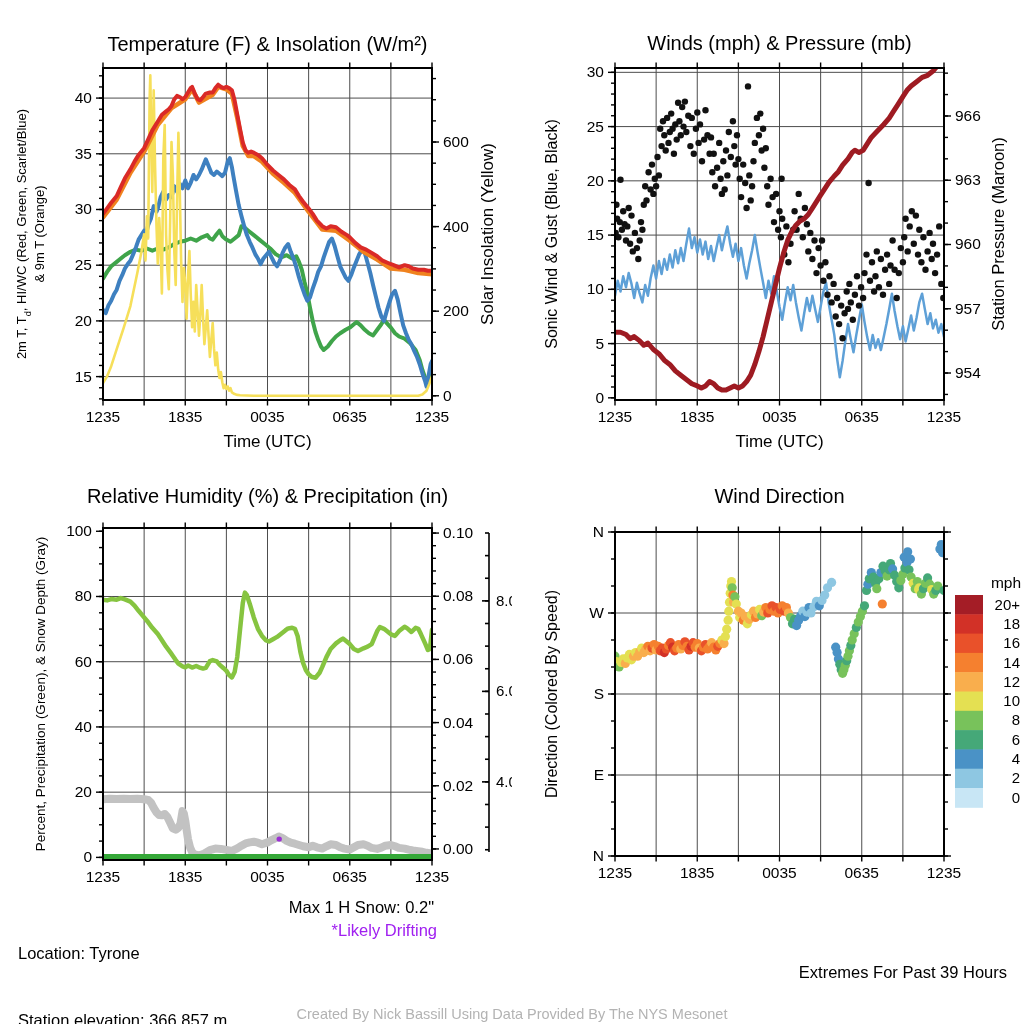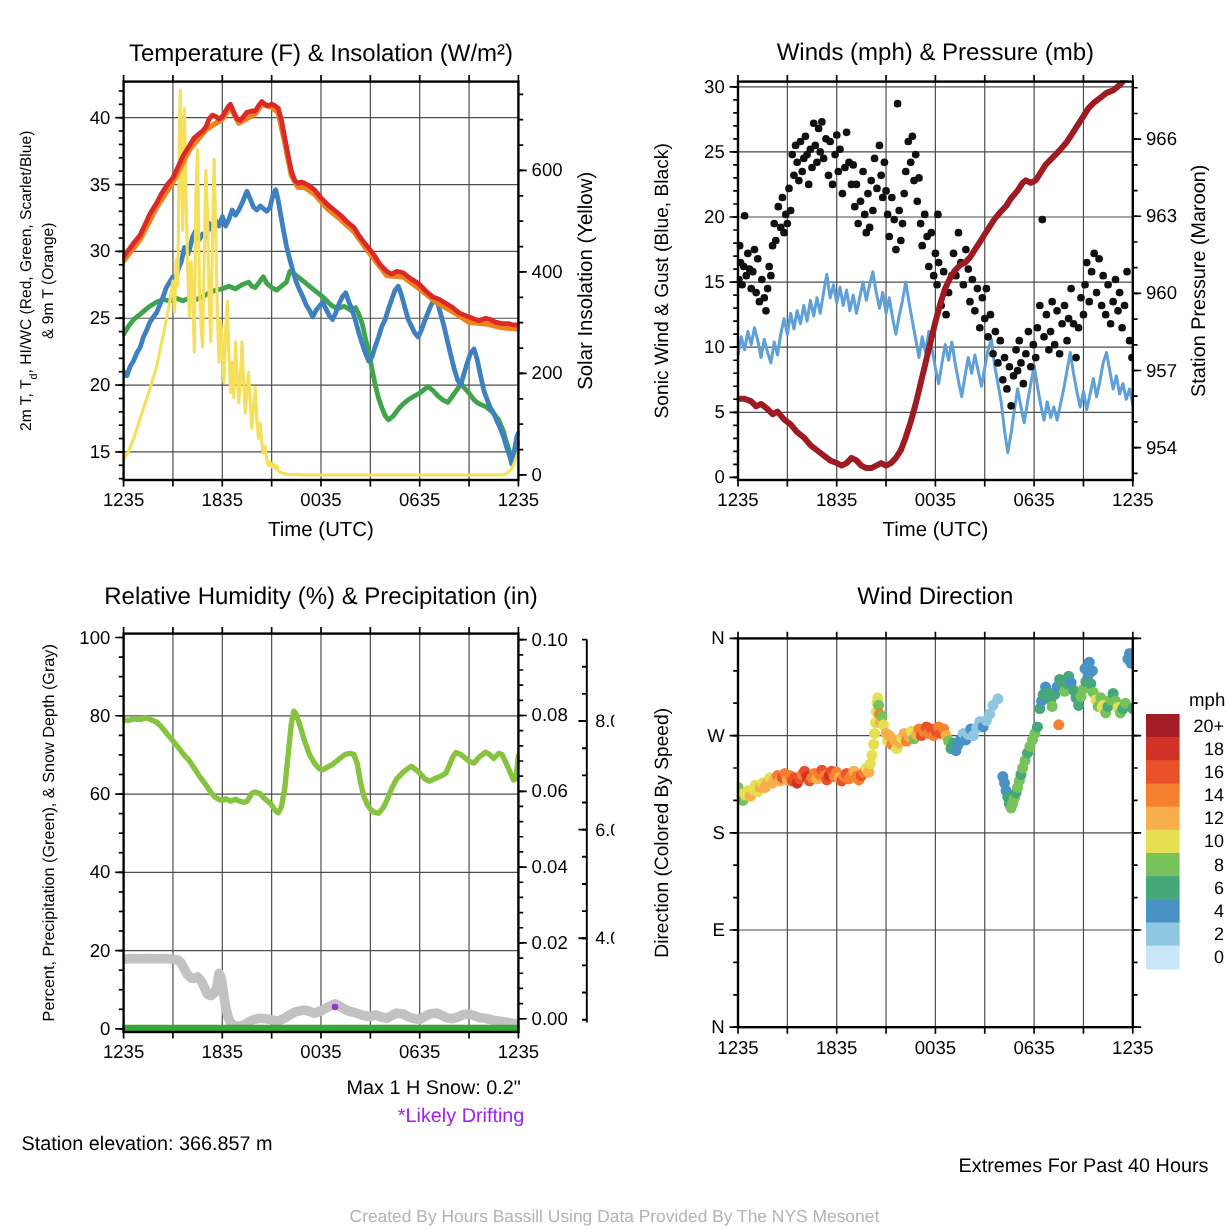--- a/index.html
+++ b/index.html
@@ -902,30 +902,31 @@
         <rect x="443" y="279.4" width="28" height="19.8" fill="#4a92c6"></rect>
         <text x="508" y="294.04999999999995" text-anchor="end" font-size="15" fill="#000">4</text>
         <rect x="443" y="298.70000000000005" width="28" height="19.8" fill="#8ec7e2"></rect>
         <text x="508" y="313.35" text-anchor="end" font-size="15" fill="#000">2</text>
         <rect x="443" y="318" width="28" height="19.8" fill="#c8e6f5"></rect>
         <text x="508" y="332.65" text-anchor="end" font-size="15" fill="#000">0</text>
       </g>
     </svg>
 
   <div class="fnote f-left">
+    <div>Location: Tyrone</div>
     <div>Station elevation: 366.857 m</div>
     
     
     
   </div>
 
   <div class="fnote f-snow">Max 1 H Snow: 0.2"</div>
   <div class="fnote f-drift" style="color: rgb(160, 32, 240);">*Likely Drifting</div>
 
   <div class="fnote f-right">
-    <div>Extremes For Past 40 Hours</div>
+    <div>Extremes For Past 39 Hours</div>
     
     
     
   </div>
 
-  <div class="fnote f-credit" style="color: rgb(179, 179, 179);">Created By Hours Bassill Using Data Provided By The NYS Mesonet</div>
+  <div class="fnote f-credit" style="color: rgb(179, 179, 179);">Created By Nick Bassill Using Data Provided By The NYS Mesonet</div>
 </div>
 
 </body></html>

